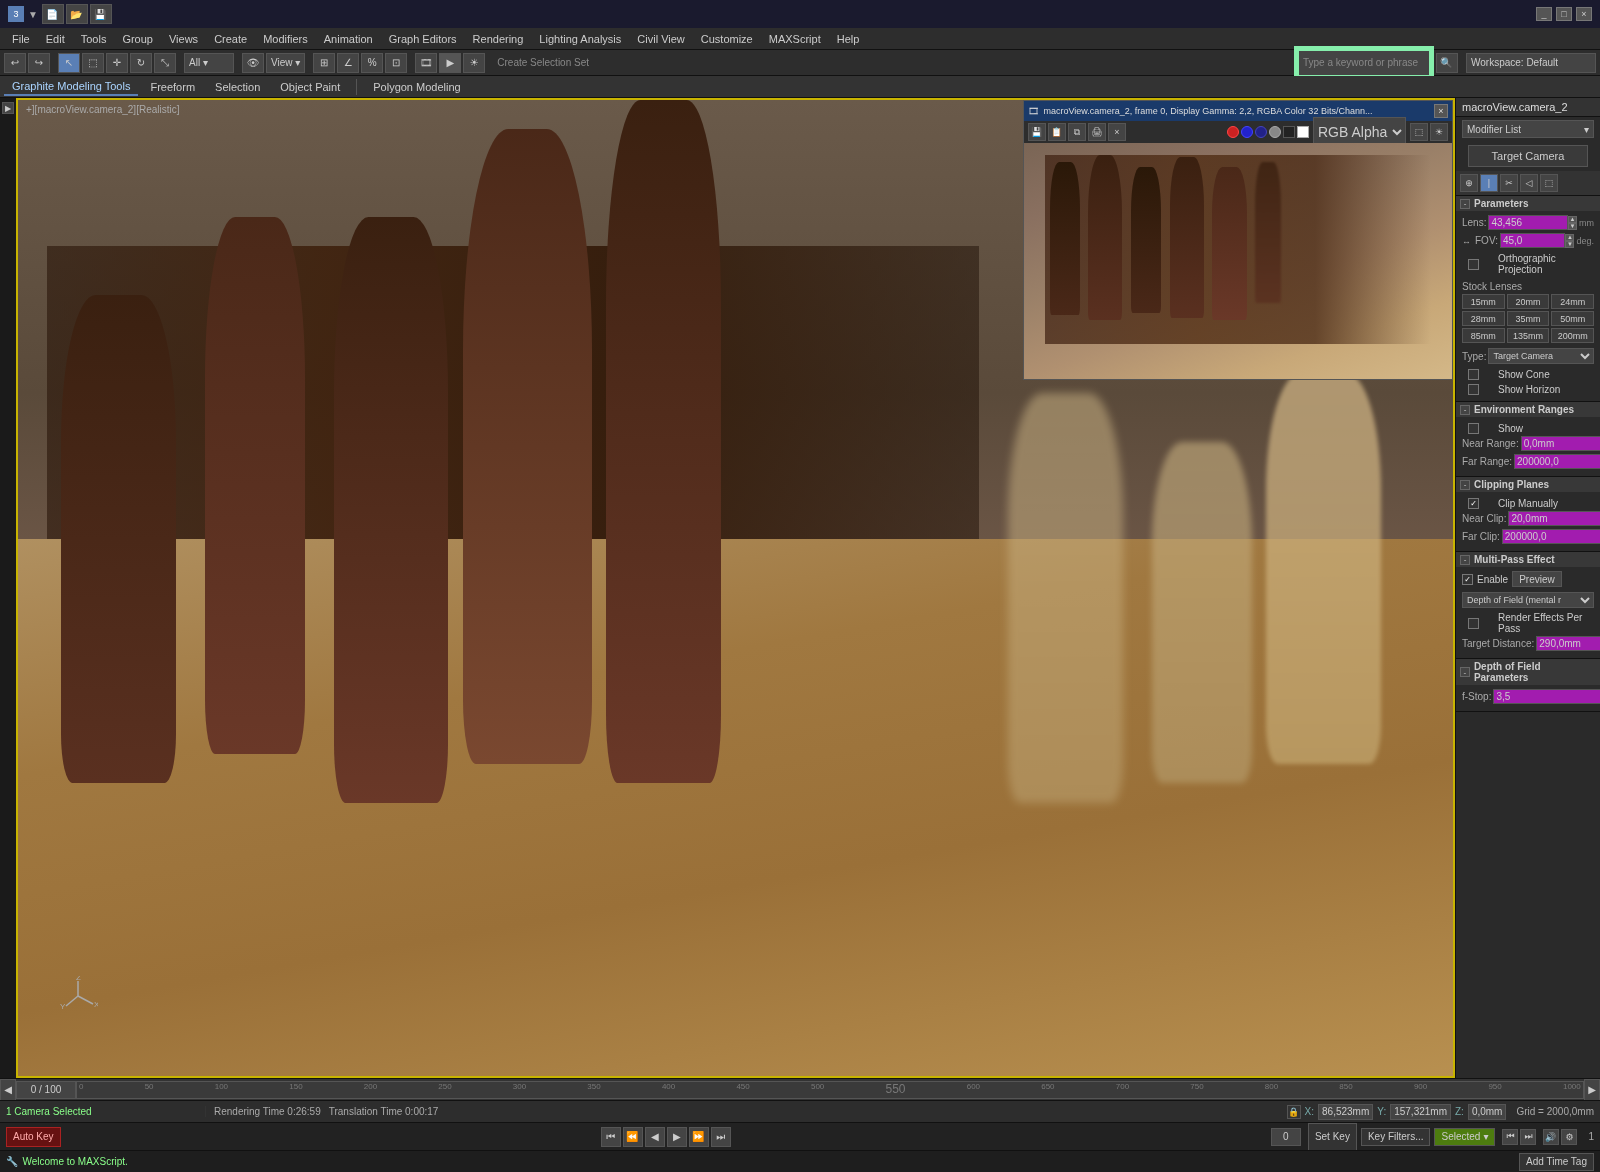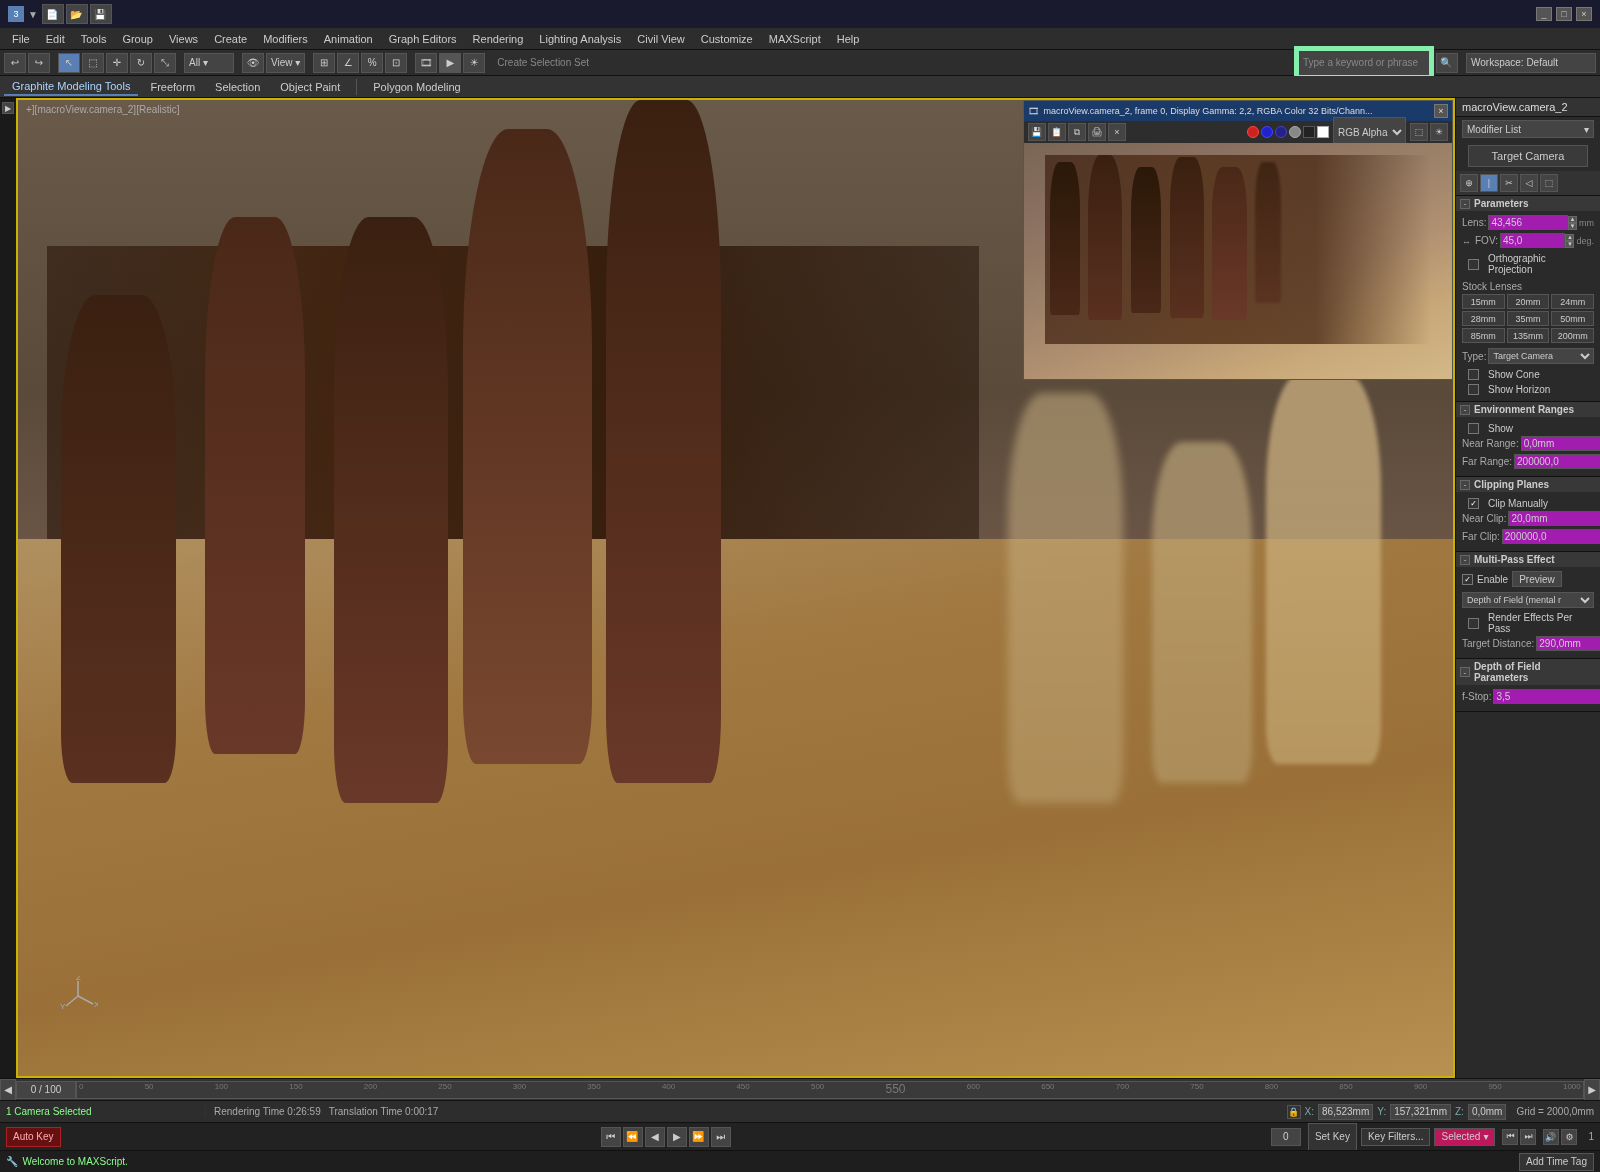--- a/index.html
+++ b/index.html
@@ -67,21 +67,21 @@
     .sp-lbl { font-size: 10px; color: #aaa; white-space: nowrap; }
     .sp-inp { height: 15px; background: #a21caf; border: 1px solid #555; color: #ccc; font-size: 10px; padding: 0 2px; flex: 1; min-width: 0; }
     .sp-unit { font-size: 9px; color: #888; }
     .sp-arrows { display: flex; flex-direction: column; width: 9px; }
     .sp-arr { height: 7px; background: #555; border: 1px solid #666; display: flex; align-items: center; justify-content: center; font-size: 6px; cursor: pointer; line-height: 1; color: #ccc; }
     
     .sp-lens-grid { display: grid; grid-template-columns: repeat(3, 1fr); gap: 2px; margin-bottom: 3px; }
     .sp-lens-btn { height: 15px; background: #3a3a3a; border: 1px solid #555; font-size: 9px; color: #ccc; display: flex; align-items: center; justify-content: center; cursor: pointer; }
     .sp-type-sel { flex: 1; height: 15px; background: #444; border: 1px solid #555; color: #ccc; font-size: 9px; }
     
-    .sp-cb-row { display: flex; align-items: center; padding: 2px 6px; gap: 9px; }
+    .sp-cb-row { display: flex; align-items: center; padding: 2px 6px; gap: 19px; }
     .sp-cb { width: 11px; height: 11px; border: 1px solid #777; background: #333; display: flex; align-items: center; justify-content: center; cursor: pointer; flex-shrink: 0; }
     .sp-cb.checked::after { content: '✓'; font-size: 8px; color: white; }
     .sp-cb-lbl { font-size: 10px; color: #ccc; }
     
     .sp-btn { height: 16px; background: #444; border: 1px solid #555; color: #ccc; font-size: 10px; display: flex; align-items: center; justify-content: center; cursor: pointer; padding: 0 6px; }
     
     
     #bottom-timeline { height: 22px; background: #333; border-top: 1px solid #111; display: flex; align-items: center; }
     #status-area { height: 22px; background: #2d2d2d; border-top: 1px solid #111; display: flex; align-items: center; padding: 0 6px; }
     #playback-area { height: 28px; background: #222; border-top: 1px solid #111; display: flex; align-items: center; padding: 0 6px; gap: 3px; }
@@ -235,21 +235,21 @@
             <div class="tb-btn" style="width:18px;height:18px;font-size:9px;">🖨</div>
             <div class="tb-btn" style="width:18px;height:18px;font-size:9px;">×</div>
             <div style="flex:1;"></div>
 
             <div style="width:12px;height:12px;background:#cc2222;border-radius:50%;border:1px solid #ff4444;cursor:pointer;"></div>
             <div style="width:12px;height:12px;background:#2222cc;border-radius:50%;border:1px solid #4444ff;cursor:pointer;"></div>
             <div style="width:12px;height:12px;background:#222288;border-radius:50%;border:1px solid #4444bb;cursor:pointer;"></div>
             <div style="width:12px;height:12px;background:#888;border-radius:50%;border:1px solid #aaa;cursor:pointer;"></div>
             <div style="width:12px;height:12px;background:#222;border:1px solid #555;cursor:pointer;"></div>
             <div style="width:12px;height:12px;background:#fff;border:1px solid #aaa;cursor:pointer;"></div>
-            <select style="height:30px;background:#444;border:1px solid #555;color:#ccc;font-size:10px;margin:0 2px;">
+            <select style="height:30px;background:#444;border:1px solid #555;color:#ccc;font-size:14px;margin:0 2px;">
               <option>RGB Alpha</option>
             </select>
             <div class="tb-btn" style="width:18px;height:18px;font-size:9px;">⬚</div>
             <div class="tb-btn" style="width:18px;height:18px;font-size:9px;">☀</div>
           </div>
           <div id="render-canvas" style="flex:1;position:relative;overflow:hidden;">
             <div style="width:100%;height:100%;background:linear-gradient(160deg,#7a6555 0%,#8a7060 20%,#9a8068 40%,#b09070 60%,#c8a878 80%,#d4b888 100%);"></div>
 
             <div style="position:absolute;top:5%;left:5%;width:90%;height:80%;background:linear-gradient(90deg,rgba(60,30,15,0.7) 0%,rgba(80,45,20,0.8) 40%,rgba(70,38,18,0.75) 70%,transparent 100%);"></div>
 
@@ -523,21 +523,21 @@
       <div class="play-btn">◀</div>
       <div class="play-btn">▶</div>
       <div class="play-btn">⏩</div>
       <div class="play-btn">⏭</div>
     </div>
     <div style="flex:1;"></div>
     <div style="width:30px;height:18px;background:#444;border:1px solid #555;font-size:10px;color:#ccc;display:flex;align-items:center;justify-content:center;">0</div>
     <div style="display:flex;align-items:center;gap:4px;margin-left:4px;">
       <div style="height:28px;background:#333;border:1px solid #555;padding:0 6px;font-size:10px;color:#ccc;display:flex;align-items:center;cursor:pointer;">Set Key</div>
       <div style="height:18px;background:#333;border:1px solid #555;padding:0 6px;font-size:10px;color:#ccc;display:flex;align-items:center;cursor:pointer;">Key Filters...</div>
-      <div style="height:18px;background:#be185d;border:1px solid #555;padding:0 6px;font-size:10px;color:#ccc;display:flex;align-items:center;cursor:pointer;">
+      <div style="height:18px;background:#4d7c0f;border:1px solid #555;padding:0 6px;font-size:10px;color:#ccc;display:flex;align-items:center;cursor:pointer;">
         <span>Selected</span>
         <span style="margin-left:3px;">▾</span>
       </div>
     </div>
     <div style="display:flex;align-items:center;gap:2px;margin-left:4px;">
       <div class="play-btn" style="width:16px;height:16px;font-size:9px;">⏮</div>
       <div class="play-btn" style="width:16px;height:16px;font-size:9px;">⏭</div>
     </div>
     <div style="display:flex;align-items:center;gap:2px;margin-left:4px;">
       <div class="play-btn" style="width:16px;height:16px;font-size:9px;">🔊</div>

